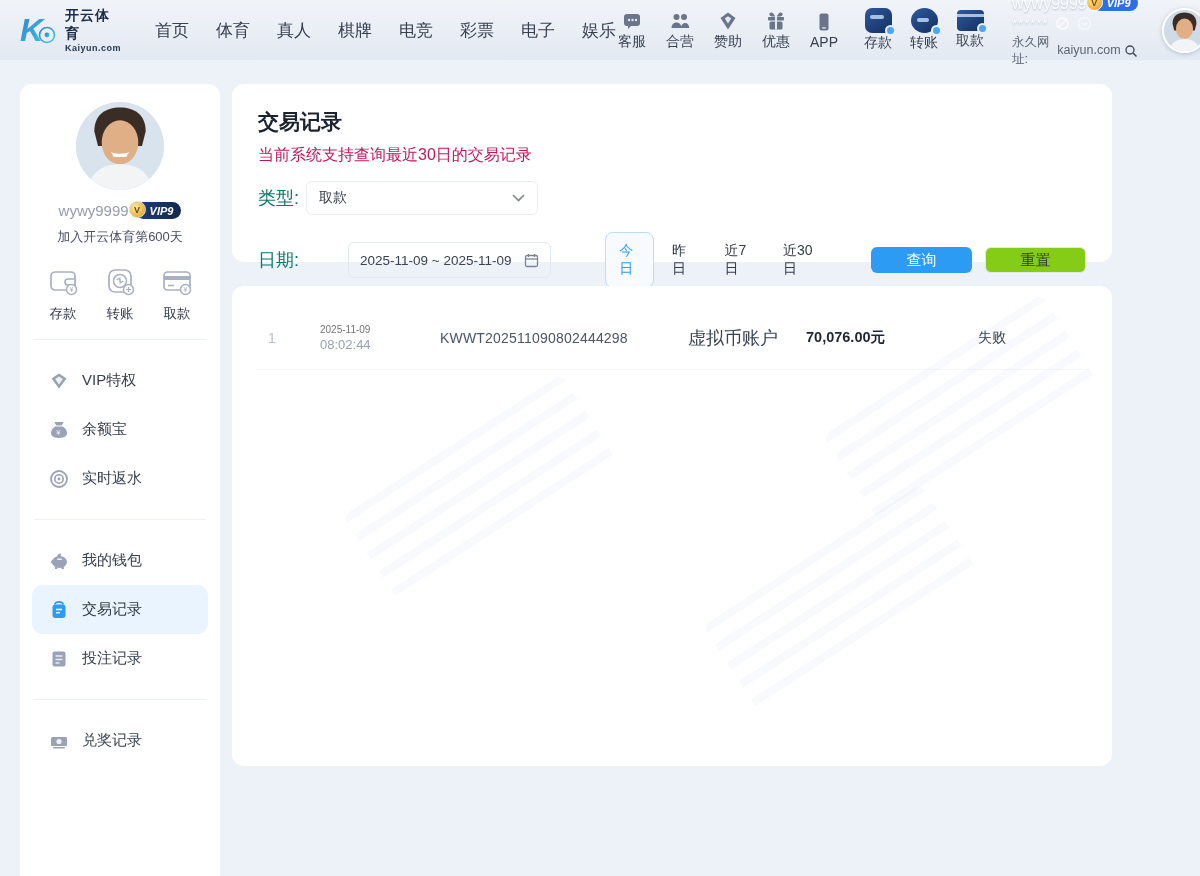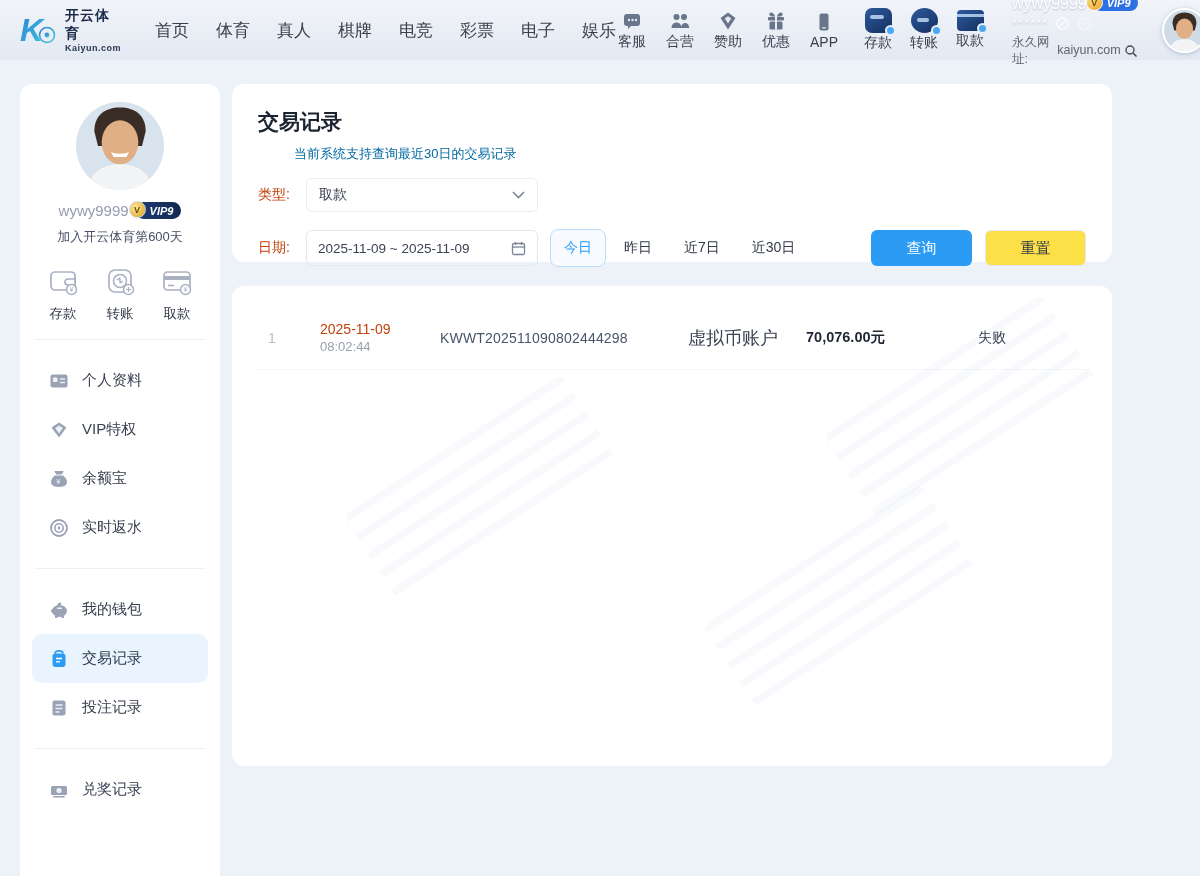--- a/index.html
+++ b/index.html
@@ -60,46 +60,46 @@
   .sb-div { height:1px; background:#eef1f6; margin:16px 14px; }
   .menu { padding:0 12px; }
   .menu-item { height:49px; display:flex; align-items:center; gap:13px; padding:0 0 0 17px;
     font-size:15px; color:#39414f; cursor:pointer; border-radius:10px; }
   .menu-item.active { background:#eaf4fe; color:#2f3a4d; }
 
   
   .card { position:absolute; background:#fff; border-radius:12px; }
   .card-filter { left:232px; top:84px; width:880px; height:178px; padding:24px 26px; }
   .page-title { font-size:21px; font-weight:bold; color:#1b2330; }
-  .page-sub { font-size:13px; color:#0369a1; margin-top:9px;margin-left:36px; }
+  .page-sub { font-size:16px; color:#be185d; margin-top:9px; }
   .frow { display:flex; align-items:center; margin-top:15px; }
-  .flabel { font-size:14px; color:#c2410c; width:48px; flex:none; }
+  .flabel { font-size:18px; color:#0f766e; width:48px; flex:none; }
   .select-box { width:232px; height:34px; border:1px solid #e9edf3; border-radius:6px;
     display:flex; align-items:center; justify-content:space-between; padding:0 12px; cursor:pointer; }
   .select-box .val { font-size:14px; color:#333a48; }
   .date-box { width:232px; height:36px; border:1px solid #e4e8ef; border-radius:6px;
     display:flex; align-items:center; justify-content:space-between; padding:0 11px; cursor:pointer; }
   .date-box .val { font-size:13.5px; color:#3b4352;text-align:center; }
   .quick-dates { display:flex; align-items:center; gap:4px; margin-left:12px; }
   .qd { font-size:14px; color:#333a48; padding:9px 13px; cursor:pointer; border:1px solid transparent; border-radius:8px; }
   .qd.active { color:#2b9bf4; background:#f7fbff; border-color:#bcdcf7; }
   .factions { margin-left:auto; display:flex; gap:13px; }
-  .btn { width:101px; height:36px; border-radius:6px; font-size:15px; display:flex;
+  .btn { width:101px; height:26px; border-radius:6px; font-size:15px; display:flex;
     align-items:center; justify-content:center; cursor:pointer; }
   .btn-primary { background:#2b9bf4; color:#fff; }
-  .btn-ghost { background:#fde047; color:#333a48; border:1px solid #e4e8ee; }
+  .btn-ghost { background:#84cc16; color:#333a48; border:1px solid #e4e8ee; }
 
   .card-table { left:232px; top:286px; width:880px; height:480px; padding:20px 24px; overflow:hidden; }
   .tgrid { display:grid; grid-template-columns:52px 120px 248px 118px 172px 78px 1fr; align-items:center; }
   .thead { height:36px; background:#f3f8fd; border-radius:4px; }
   .thead .th { font-size:13px; color:#8b97ab; padding-left:12px; }
   .trow { min-height:64px; border-bottom:1px solid #f5f7fa; }
   .trow > div { padding-left:12px; }
   .c-index { font-size:14px; color:#b8c0cd; }
-  .c-date1 { font-size:14px; color:#c2410c; }
+  .c-date1 { font-size:10px; color:#737373; }
   .c-date2 { font-size:13px; color:#98a1b0; margin-top:2px; }
   .c-order { font-size:14px; color:#4a5568; letter-spacing:.2px; }
   .c-account { font-size:18px; color:#3b4352; }
   .c-amount { font-size:14.5px; color:#1f2633; font-weight:bold; }
   .c-status { font-size:14px; color:#3b4352; }
   .wm { position:absolute; width:260px; height:110px; opacity:.04; transform:rotate(-33deg);
     background:repeating-linear-gradient(0deg,transparent 0 14px,#4a78b8 14px 22px); border-radius:8px; }
 
   svg { display:block; }
 </style>
@@ -319,31 +319,20 @@
       <span class="lbl">取款</span>
     </div>
   </div>
 
   <div class="sb-div"></div>
 
   <div class="menu">
     <div class="menu-item">
       <span>
         <svg width="20" height="20" viewBox="0 0 20 20">
-            <rect x="1.5" y="3.5" width="17" height="13" rx="2" fill="#9aa2b6"></rect>
-            <rect x="4" y="6.5" width="4.5" height="4.5" rx="1" fill="#eef1f6"></rect>
-            <line x1="11" y1="8" x2="16" y2="8" stroke="#eef1f6" stroke-width="1.4"></line>
-            <line x1="11" y1="11.5" x2="16" y2="11.5" stroke="#eef1f6" stroke-width="1.4"></line>
-          </svg>
-      </span>
-      <span>个人资料</span>
-    </div>
-    <div class="menu-item">
-      <span>
-        <svg width="20" height="20" viewBox="0 0 20 20">
             <polygon points="10,2.5 17.5,7.5 10,17.5 2.5,7.5" fill="#9aa2b6"></polygon>
             <polygon points="10,5.5 13.8,8.1 10,13.4 6.2,8.1" fill="#eef1f6"></polygon>
           </svg>
       </span>
       <span>VIP特权</span>
     </div>
     <div class="menu-item">
       <span>
         <svg width="20" height="20" viewBox="0 0 20 20">
             <path d="M7.5 5.5l-1.8-2.6c-.3-.5 0-.9.6-.9h7.4c.6 0 .9.4.6.9L12.5 5.5z" fill="#9aa2b6"></path>
@@ -435,21 +424,21 @@
     <div class="select-box">
       <span class="val">取款</span>
       <span>
         <svg width="13" height="8" viewBox="0 0 13 8">
             <polyline points="1,1 6.5,6.5 12,1" fill="none" stroke="#7a8496" stroke-width="1.6"></polyline>
           </svg>
       </span>
     </div>
   </div>
 
-  <div class="frow" style="margin-top:17px;">
+  <div class="frow" style="margin-top:17px;gap:42px;">
     <span class="flabel">日期:</span>
     <div class="date-box">
       <span class="val">2025-11-09  ~  2025-11-09</span>
       <span>
         <svg width="15" height="15" viewBox="0 0 15 15">
             <rect x="1.5" y="2.5" width="12" height="11" rx="1.5" fill="none" stroke="#7a8496" stroke-width="1.3"></rect>
             <line x1="4.5" y1="1" x2="4.5" y2="4" stroke="#7a8496" stroke-width="1.3"></line>
             <line x1="10.5" y1="1" x2="10.5" y2="4" stroke="#7a8496" stroke-width="1.3"></line>
             <line x1="1.5" y1="6" x2="13.5" y2="6" stroke="#7a8496" stroke-width="1.3"></line>
           </svg>

